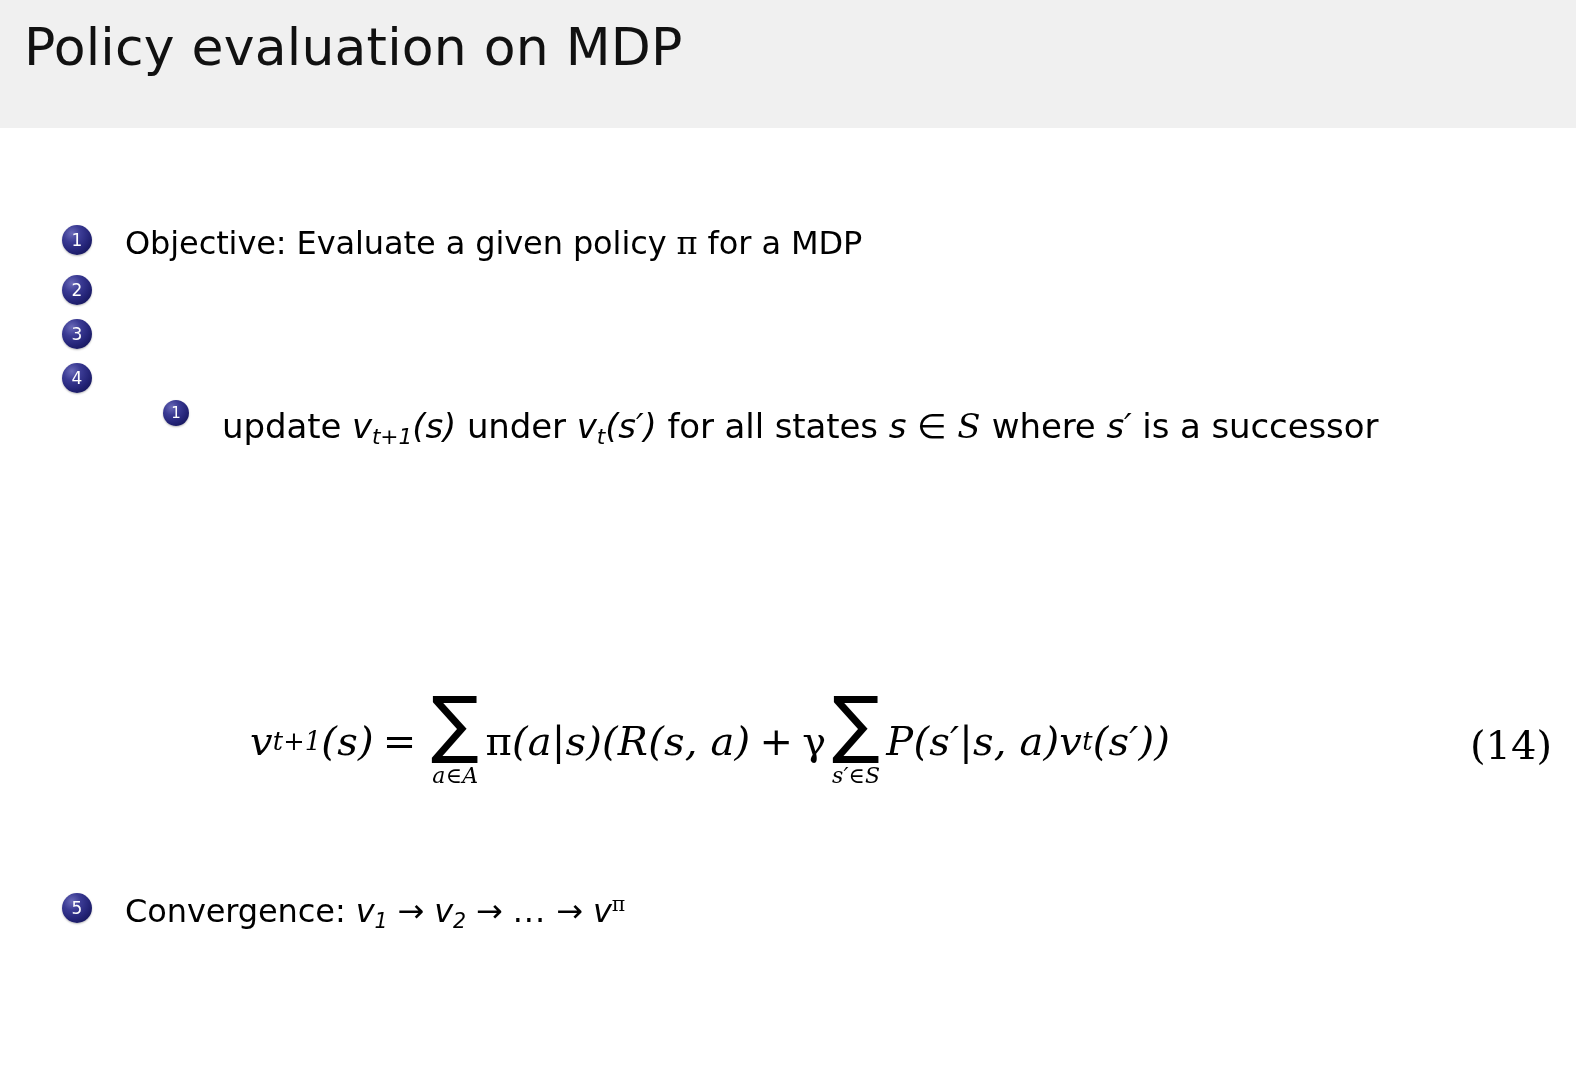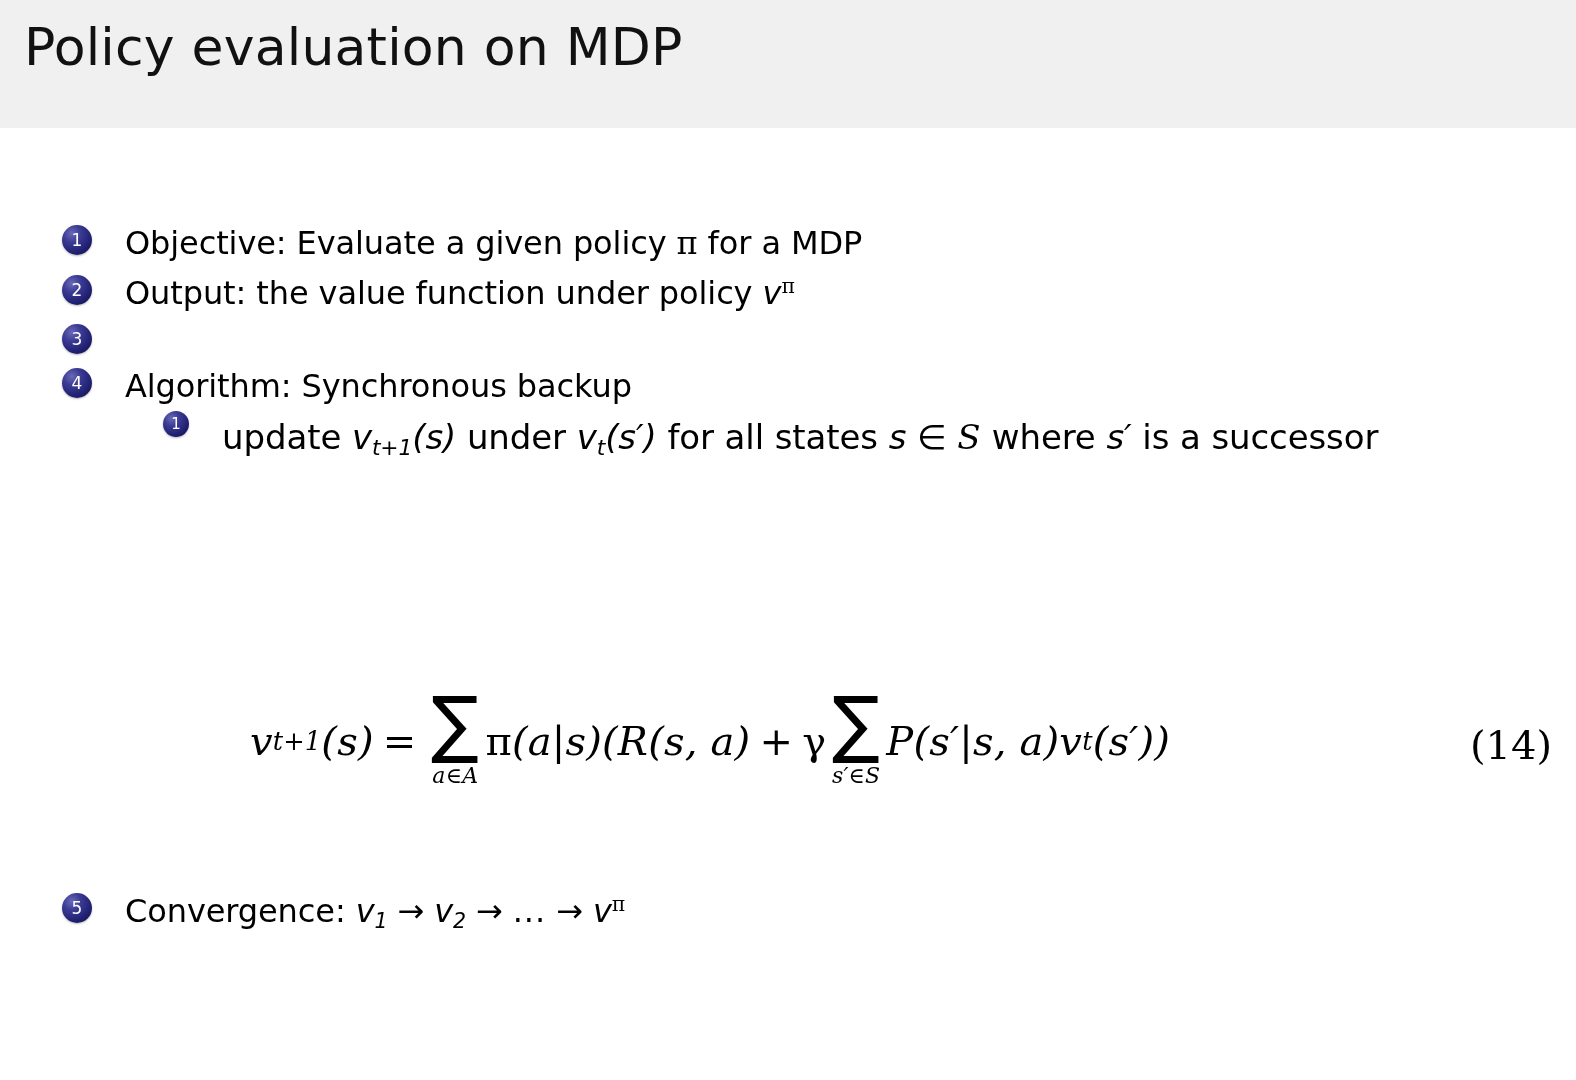--- a/index.html
+++ b/index.html
@@ -228,36 +228,32 @@
       </div>
       <div class="bullet-text">
         <span>Objective:  Evaluate a given policy </span><span class="greek">π</span><span> for a MDP</span>
       </div>
     </div>
 
     <div class="bullet-row row-2">
       <div class="bullet-marker-cell">
         <span class="sphere">2</span>
       </div>
-      <div class="bullet-text">
-        <span>Output:  the value function under policy </span><span class="mi-sans">v</span><sup class="greek">π</sup>
-      </div>
     </div>
 
     <div class="bullet-row row-3">
       <div class="bullet-marker-cell">
         <span class="sphere">3</span>
       </div>
     </div>
 
     <div class="bullet-row row-4">
       <div class="bullet-marker-cell">
         <span class="sphere">4</span>
       </div>
-      <div class="bullet-text">Algorithm:  Synchronous backup</div>
     </div>
 
     <div class="bullet-row">
       <div class="sub-marker-cell">
         <span class="sphere sub">1</span>
       </div>
       <div class="sub-text">
         <div><span>update </span><span class="mi-sans">v</span><sub>t+1</sub><span class="mi-sans">(s)</span><span> under </span><span class="mi-sans">v</span><sub>t</sub><span class="mi-sans">(s′)</span><span> for all states </span><span class="mi-sans">s</span><span> ∈ </span><span class="cal">S</span><span> where </span><span class="mi-sans">s′</span><span> is a successor</span></div>
       </div>
     </div>

